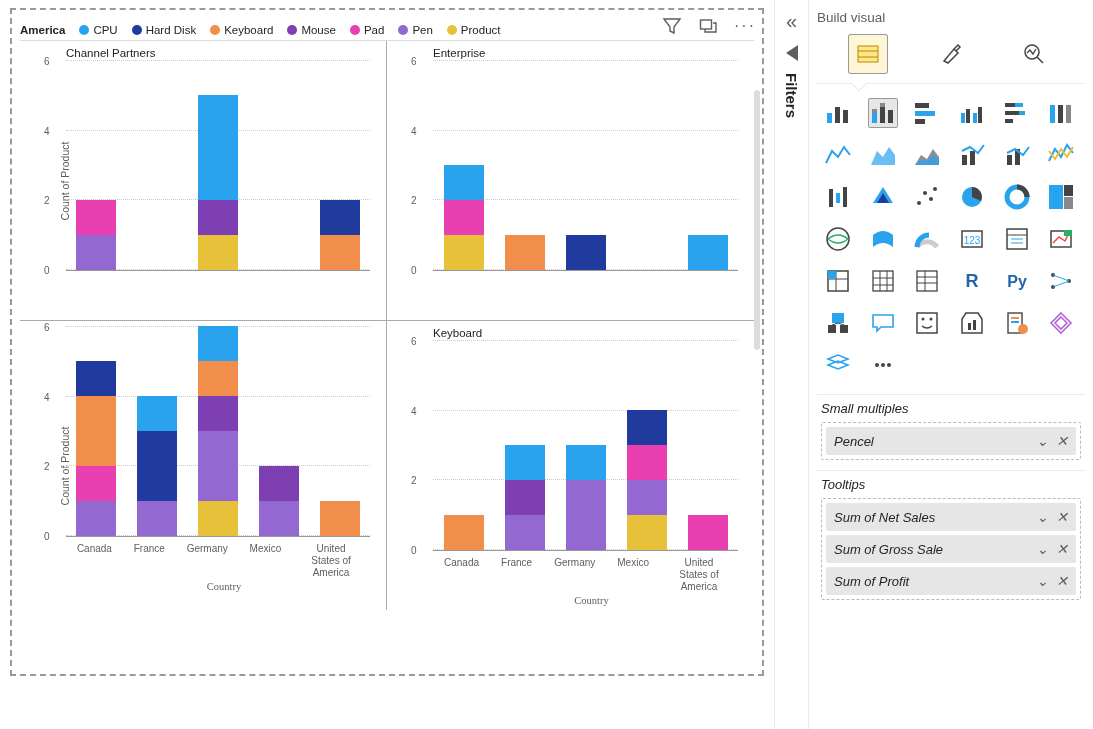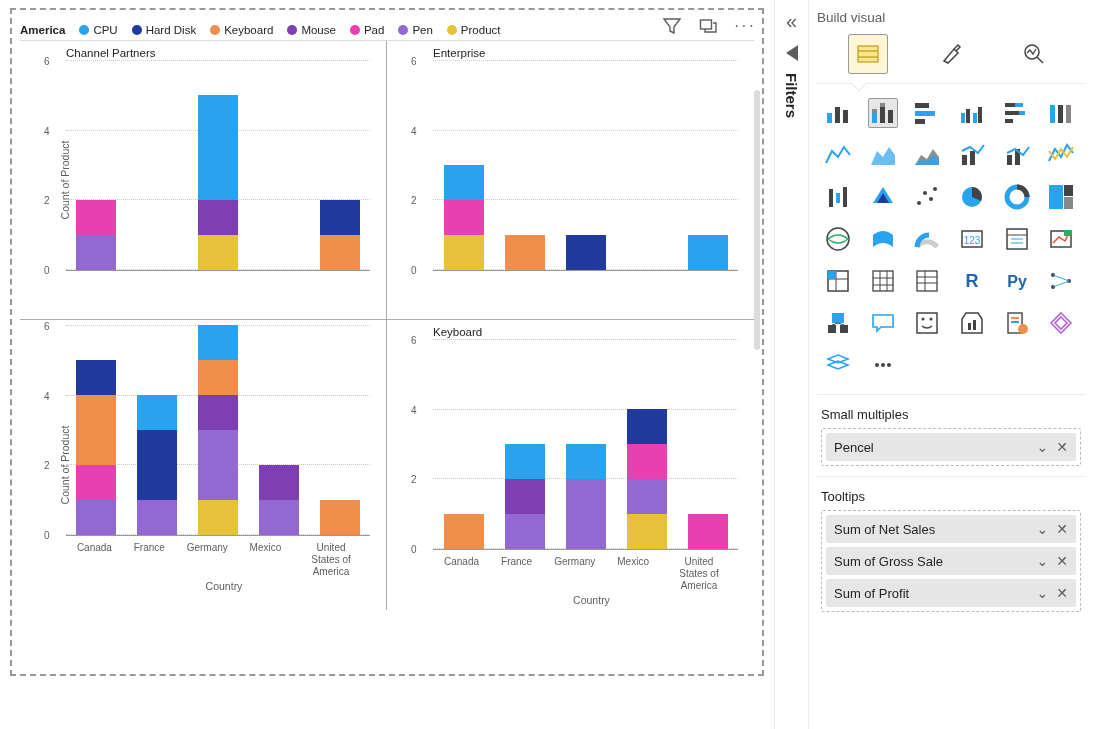--- a/index.html
+++ b/index.html
@@ -108,20 +108,21 @@
   color: #605e5c;
   text-align: center;
   max-width: 56px;
   line-height: 1.2;
 }
 .xaxis-label {
   text-align: center;
   font-size: 10.5px;
   color: #605e5c;
   margin-top: 2px;
+  font-family: Liberation Serif, serif;
 }
 .bars-row {
   position: absolute;
   left: 0; right: 0; bottom: 0; top: 0;
   display: flex;
   justify-content: space-around;
   align-items: flex-end;
 }
 .bar {
   width: 40px;
@@ -196,21 +197,21 @@
   padding: 14px 6px;
 }
 .viz-item {
   width: 30px; height: 30px;
   display: flex; align-items: center; justify-content: center;
   cursor: pointer;
   border-radius: 2px;
 }
 .viz-item.selected { background: #e6e6e6; border: 1px solid #999; }
 
-.field-section { padding: 12px 4px 0 4px; border-top: 1px solid #eaeaea;}
+.field-section { padding: 6px 4px 0 4px; border-top: 1px solid #eaeaea; font-style: italic;}
 .field-section-title { font-size: 13px; color: #252423; margin-bottom: 6px; }
 .field-well {
   border: 1px dashed #bbb;
   padding: 4px;
   border-radius: 2px;
   margin-bottom: 10px;
 }
 .field-pill {
   background: #e6e6e6;
   border-radius: 2px;

